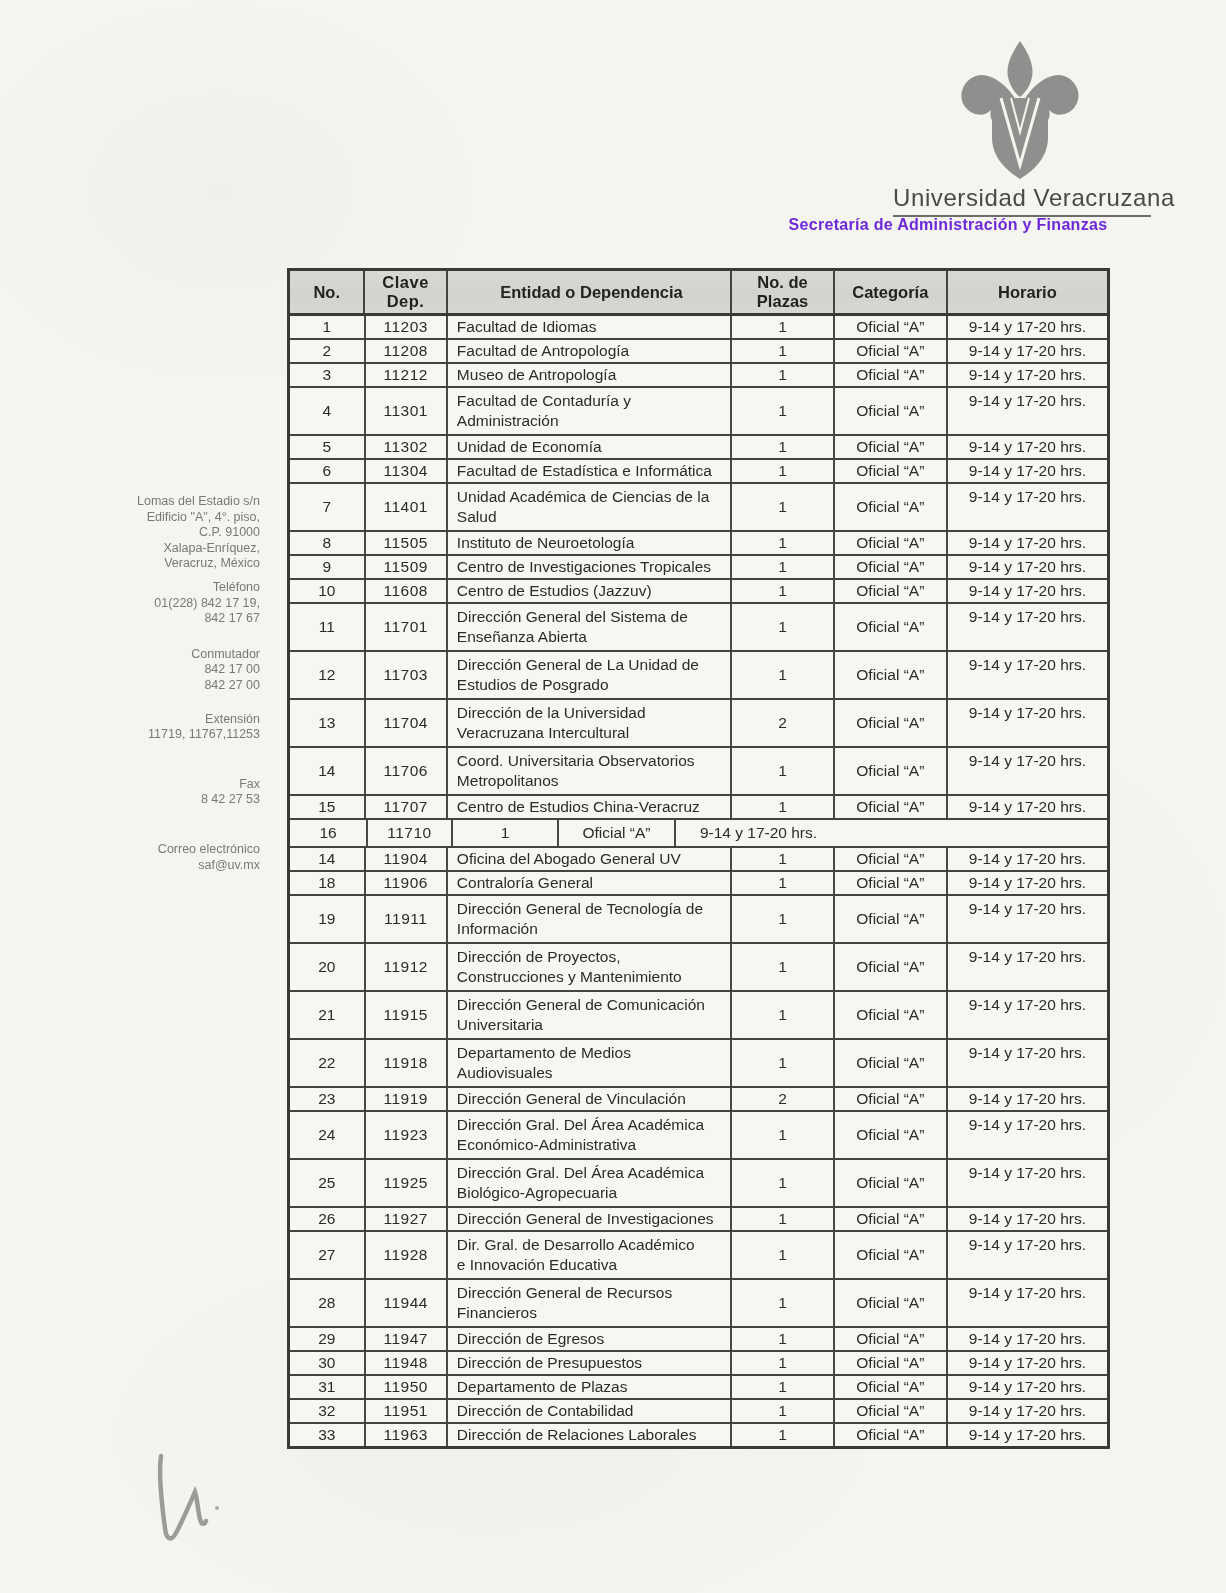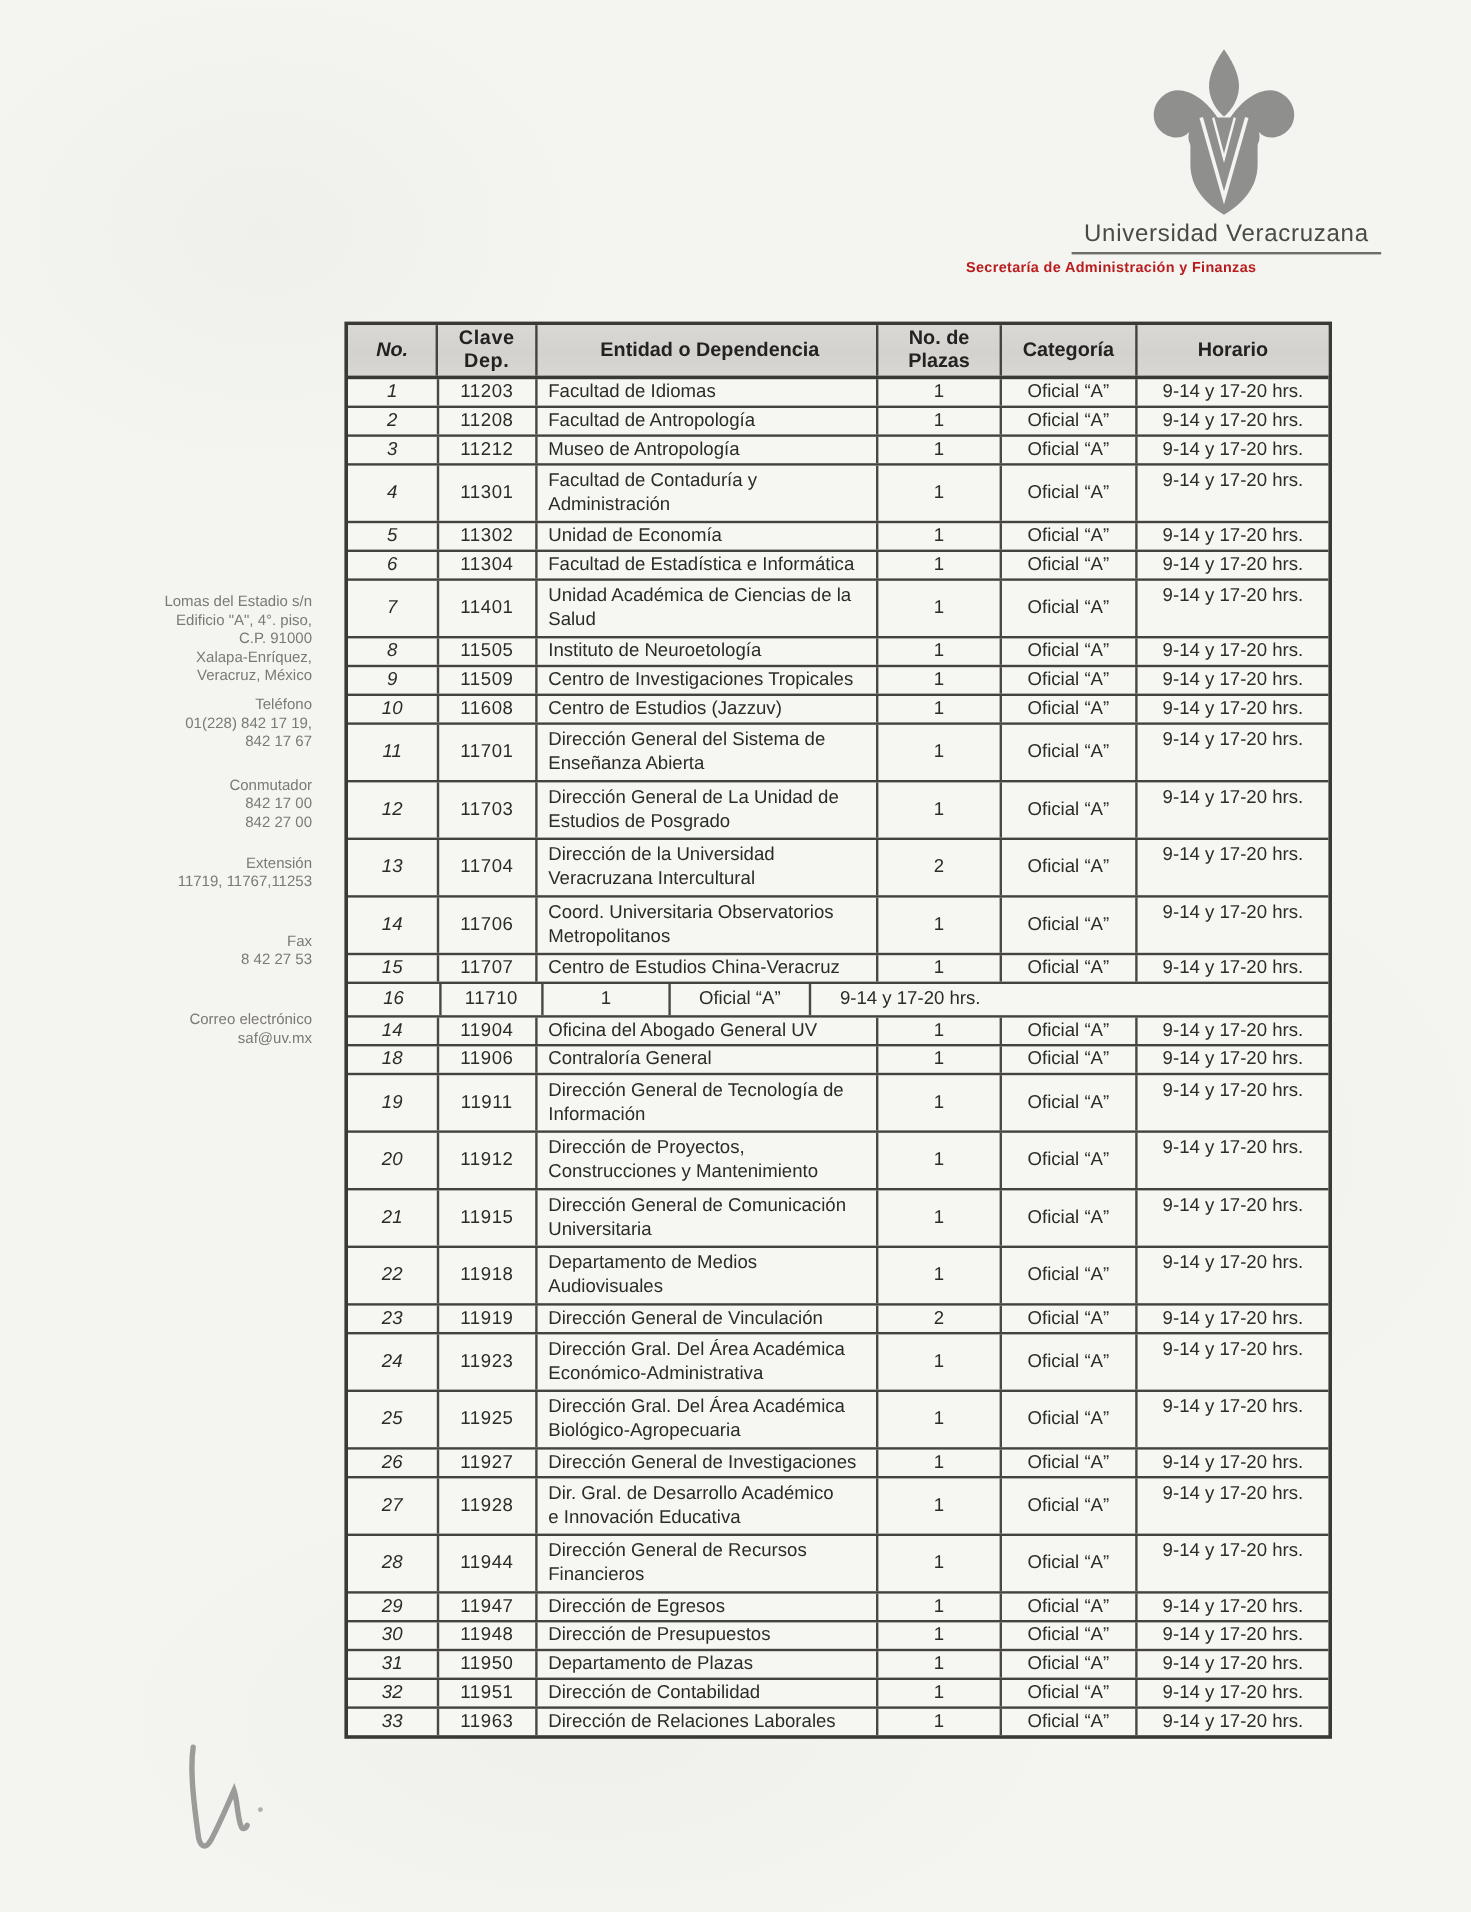--- a/index.html
+++ b/index.html
@@ -14,29 +14,29 @@
       #f4f4f1;
     font-family: "Liberation Sans", sans-serif;
     color: #2d2b28;
   }
   * { box-sizing: border-box; }
 
   
   .logo { position: absolute; left: 955px; top: 40px; width: 130px; height: 146px; }
   .uni-name {
     position: absolute; left: 893px; top: 184px; width: 258px;
-    text-align: center; font-size: 20px; letter-spacing: 0.6px;
+    text-align: center; font-size: 24px; letter-spacing: 0.6px;
     color: #4b4946; padding-bottom: 3px;
     border-bottom: 2px solid #6f6d69;
     white-space: nowrap;
   }
   .dept-name {
-    position: absolute; left: 746px; top: 216px; width: 360px;
-    text-align: center; font-weight: bold; font-size: 12px;
-    letter-spacing: 0.3px; color: #b91c1c; white-space: nowrap;
+    position: absolute; left: 768px; top: 216px; width: 360px;
+    text-align: center; font-weight: bold; font-size: 16px;
+    letter-spacing: 0.3px; color: #6d28d9; white-space: nowrap;
   }
 
   
   .contact {
     position: absolute; left: 112px; top: 494px; width: 148px;
     text-align: right; color: #7b7975;
     font-size: 12.5px; line-height: 15.6px;
   }
   .contact .pre { white-space: pre-line; }
   .c-phone   { margin-top: 8px; }
@@ -61,21 +61,21 @@
     display: flex; align-items: center; justify-content: center;
     text-align: left; font-weight: bold; font-size: 16.5px; color: #232220;
     line-height: 19px; padding: 2px 4px; min-height: 40px;
     border-right: 2px solid #454340; white-space: pre-line;
   }
   .td {
     display: flex; align-items: center; overflow: hidden;
     font-size: 15.5px; line-height: 20px; padding: 1px 6px;
     border-right: 2px solid #4a4845; white-space: pre-line;
   }
-  .c0 { width: 78px;  justify-content: center; text-align: center; font-style: italic; }
+  .c0 { width: 78px;  justify-content: center; text-align: center; }
   .c1 { width: 85px;  justify-content: center; text-align: center; letter-spacing: 0.5px; }
   .c2 { width: 295px; justify-content: flex-start; padding-left: 9px; }
   .c3 { width: 106px; justify-content: center; text-align: center; }
   .c4 { width: 117px; justify-content: center; text-align: center; }
   .c5 { width: 165px; justify-content: center; text-align: center; border-right: none; }
   .tall .td { padding-top: 3px; padding-bottom: 3px; }
   .tall .c5 { align-items: flex-start; }
 
   
   .signature { position: absolute; left: 138px; top: 1448px; width: 130px; height: 135px; }

